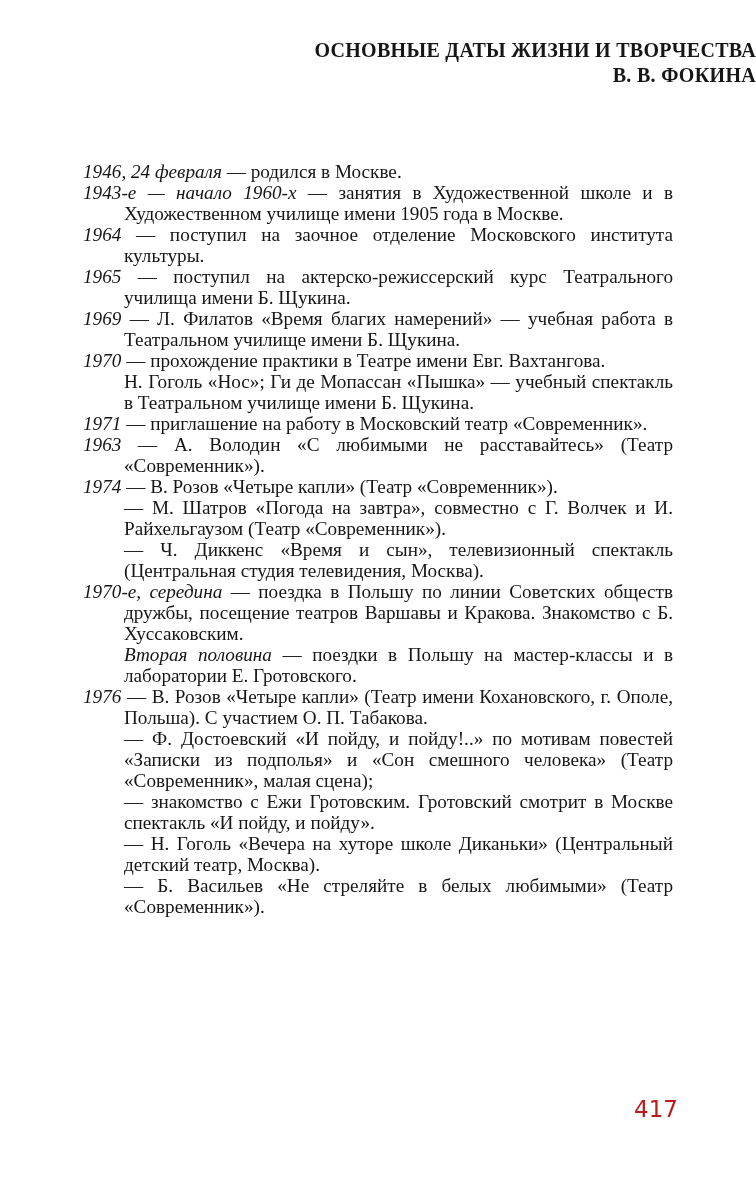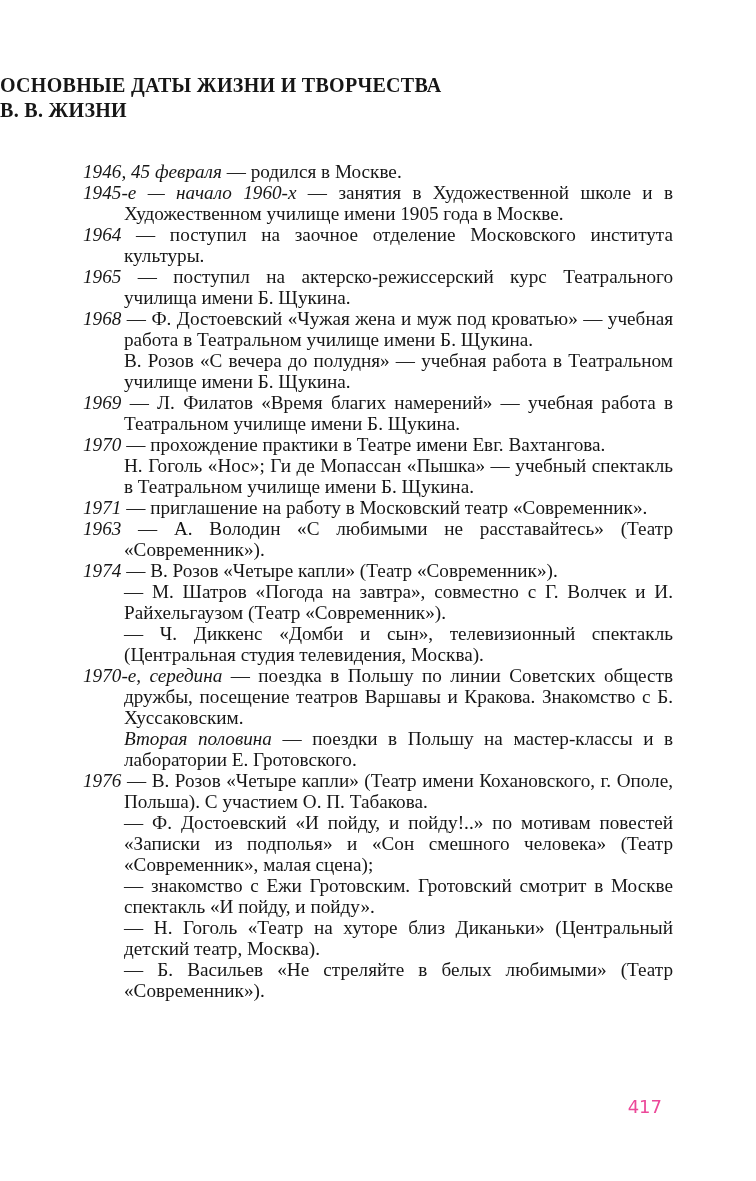--- a/index.html
+++ b/index.html
@@ -11,22 +11,22 @@
     position: relative;
     width: 756px;
     height: 1181px;
     background: #ffffff;
     overflow: hidden;
     color: #161616;
     font-family: "Liberation Serif", "DejaVu Serif", serif;
   }
   .title {
     margin: 0;
-    padding-top: 73px;
-    text-align: left;
+    padding-top: 38px;
+    text-align: right;
     font-size: 20px;
     line-height: 25px;
     font-weight: 700;
     letter-spacing: 0.3px;
   }
   .title .line { display: block; }
   .chronology {
     position: absolute;
     left: 83px;
     top: 161px;
@@ -44,77 +44,73 @@
     padding-left: 41px;
     text-indent: -41px;
   }
   .sub-para {
     padding-left: 41px;
   }
   .year, .sub-lead { font-style: italic; }
   .page-number {
     position: absolute;
     top: 1096px;
-    right: 94px;
+    right: 78px;
     font-family: "DejaVu Sans", "Liberation Sans", sans-serif;
-    font-size: 18px;
-    color: #ec4899;
+    font-size: 23px;
+    color: #b91c1c;
   }
 </style>
 </head>
 <body>
 
 <div class="page">
   <h1 class="title">
     <span class="line">ОСНОВНЫЕ ДАТЫ ЖИЗНИ И ТВОРЧЕСТВА</span>
-    <span class="line">В. В. ЖИЗНИ</span>
+    <span class="line">В. В. ФОКИНА</span>
   </h1>
 
   <div class="chronology" id="chronology">
       <div class="entry">
-        <p class="para lead-para"><i class="year">1946, 45 февраля</i> — родился в Москве.</p>
+        <p class="para lead-para"><i class="year">1946, 24 февраля</i> — родился в Москве.</p>
       </div>
       <div class="entry">
-        <p class="para lead-para"><i class="year">1945-е — начало 1960-х</i> — занятия в Художественной школе и в Художественном училище имени 1905 года в Москве.</p>
+        <p class="para lead-para"><i class="year">1943-е — начало 1960-х</i> — занятия в Художественной школе и в Художественном училище имени 1905 года в Москве.</p>
       </div>
       <div class="entry">
         <p class="para lead-para"><i class="year">1964</i> — поступил на заочное отделение Московского института культуры.</p>
       </div>
       <div class="entry">
         <p class="para lead-para"><i class="year">1965</i> — поступил на актерско-режиссерский курс Театрального училища имени Б. Щукина.</p>
-      </div>
-      <div class="entry">
-        <p class="para lead-para"><i class="year">1968</i> — Ф. Достоевский «Чужая жена и муж под кроватью» — учебная работа в Театральном училище имени Б. Щукина.</p>
-        <p class="para sub-para">В. Розов «С вечера до полудня» — учебная работа в Театральном училище имени Б. Щукина.</p>
       </div>
       <div class="entry">
         <p class="para lead-para"><i class="year">1969</i> — Л. Филатов «Время благих намерений» — учебная работа в Театральном училище имени Б. Щукина.</p>
       </div>
       <div class="entry">
         <p class="para lead-para"><i class="year">1970</i> — прохождение практики в Театре имени Евг. Вахтангова.</p>
         <p class="para sub-para">Н. Гоголь «Нос»; Ги де Мопассан «Пышка» — учебный спектакль в Театральном училище имени Б. Щукина.</p>
       </div>
       <div class="entry">
         <p class="para lead-para"><i class="year">1971</i> — приглашение на работу в Московский театр «Современник».</p>
       </div>
       <div class="entry">
         <p class="para lead-para"><i class="year">1963</i> — А. Володин «С любимыми не расставайтесь» (Театр «Современник»).</p>
       </div>
       <div class="entry">
         <p class="para lead-para"><i class="year">1974</i> — В. Розов «Четыре капли» (Театр «Современник»).</p>
         <p class="para sub-para">— М. Шатров «Погода на завтра», совместно с Г. Волчек и И. Райхельгаузом (Театр «Современник»).</p>
-        <p class="para sub-para">— Ч. Диккенс «Домби и сын», телевизионный спектакль (Центральная студия телевидения, Москва).</p>
+        <p class="para sub-para">— Ч. Диккенс «Время и сын», телевизионный спектакль (Центральная студия телевидения, Москва).</p>
       </div>
       <div class="entry">
         <p class="para lead-para"><i class="year">1970-е, середина</i> — поездка в Польшу по линии Советских обществ дружбы, посещение театров Варшавы и Кракова. Знакомство с Б. Хуссаковским.</p>
         <p class="para sub-para"><i class="sub-lead">Вторая половина</i> — поездки в Польшу на мастер-классы и в лаборатории Е. Гротовского.</p>
       </div>
       <div class="entry">
         <p class="para lead-para"><i class="year">1976</i> — В. Розов «Четыре капли» (Театр имени Кохановского, г. Ополе, Польша). С участием О. П. Табакова.</p>
         <p class="para sub-para">— Ф. Достоевский «И пойду, и пойду!..» по мотивам повестей «Записки из подполья» и «Сон смешного человека» (Театр «Современник», малая сцена);</p>
         <p class="para sub-para">— знакомство с Ежи Гротовским. Гротовский смотрит в Москве спектакль «И пойду, и пойду».</p>
-        <p class="para sub-para">— Н. Гоголь «Театр на хуторе близ Диканьки» (Центральный детский театр, Москва).</p>
+        <p class="para sub-para">— Н. Гоголь «Вечера на хуторе школе Диканьки» (Центральный детский театр, Москва).</p>
         <p class="para sub-para">— Б. Васильев «Не стреляйте в белых любимыми» (Театр «Современник»).</p>
       </div>
     </div>
 
   <div class="page-number">417</div>
 </div>
 
 </body></html>

